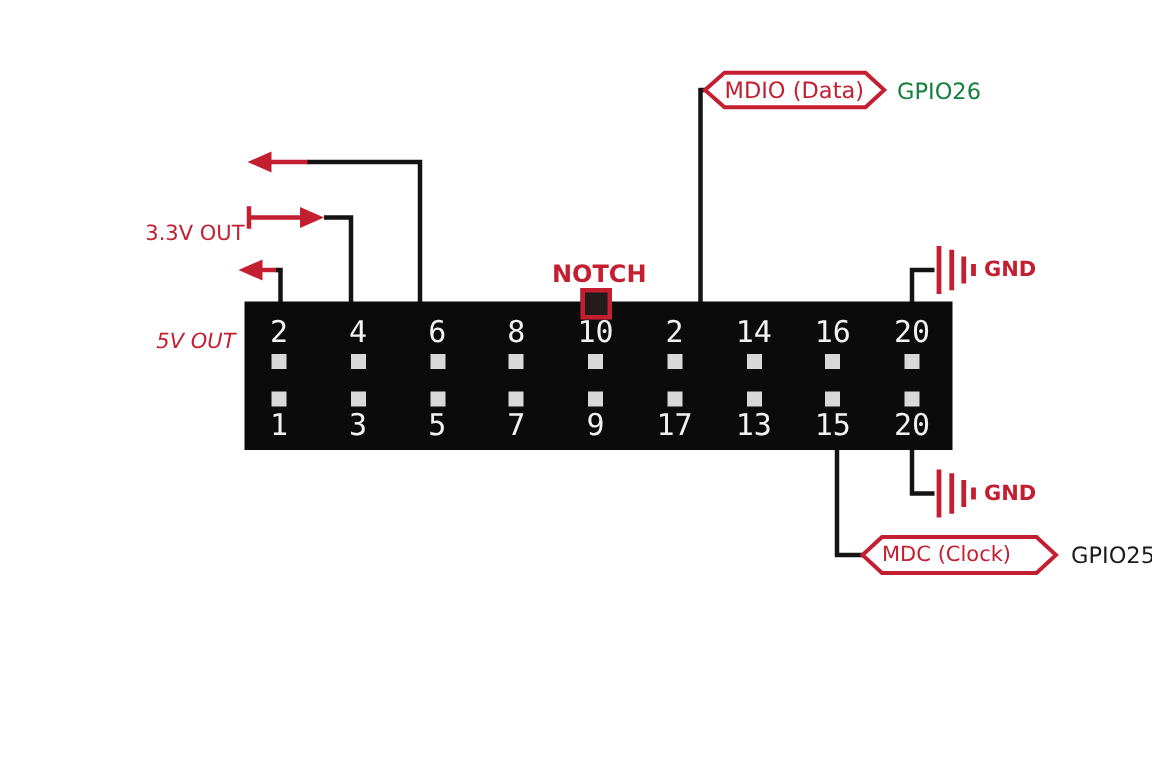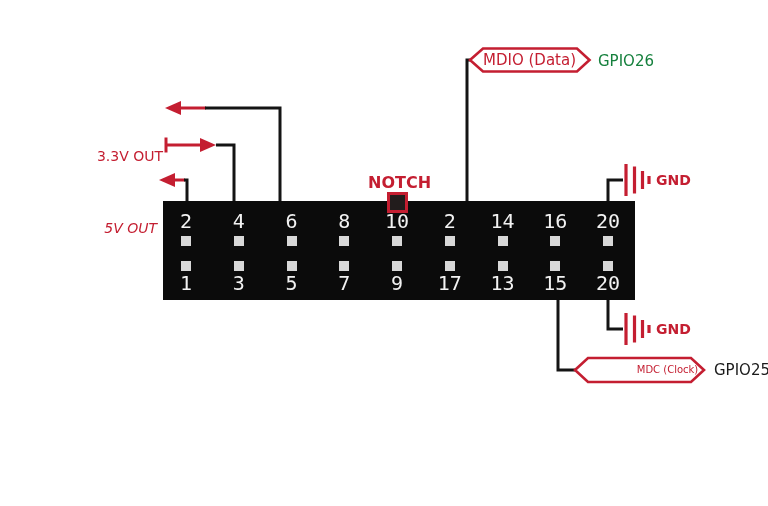--- a/index.html
+++ b/index.html
@@ -39,21 +39,21 @@
   .lbl { position:absolute; color:#c41e31; font-size:14px; line-height:18px; white-space:nowrap; }
   .lbl.right-align { text-align:right;margin-top:48px; }
   .lbl-v33   { left:73px;  top:99px;  width:90px; }
   .lbl-vpins { left:62px;  top:136px; width:90px; }
   .lbl-v5    { left:67px;  top:171px; width:90px;font-style:italic; }
   .lbl-notch { left:368px; top:177px; width:60px; text-align:right;
                font-size:16px; font-weight:bold; line-height:12px; }
   .lbl-gnd-top    { left:656px; top:171px; font-weight:600; }
   .lbl-gnd-bottom { left:656px; top:320px; font-weight:600; }
   .lbl-mdio  { left:483px; top:51px;  width:94px;  text-align:left; font-size:15px; }
-  .lbl-mdc   { left:588px; top:361px; width:103px; text-align:center; font-size:10px;margin-left:28px; }
+  .lbl-mdc   { left:588px; top:361px; width:103px; text-align:left; font-size:14px; }
   .lbl-gpio26 { left:598px; top:52px;  color:#15803d; font-size:15px; }
   .lbl-gpio25 { left:714px; top:361px; color:#1a1a1a; font-size:15px; }
 
   .wire   { fill:none; stroke:#141414; stroke-width:3; }
   .rwire  { fill:none; stroke:#c41e31; stroke-width:3; }
   .ahead  { fill:#c41e31; stroke:none; }
   .gbar   { fill:none; stroke:#c41e31; stroke-width:3.2; }
   .hexbox { fill:#ffffff; stroke:#c41e31; stroke-width:2.6; stroke-linejoin:miter; }
 </style>
 </head>

